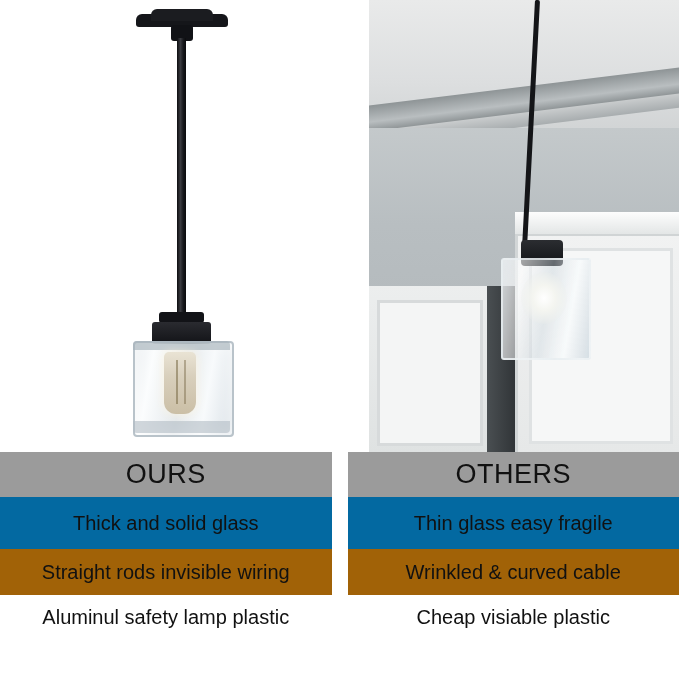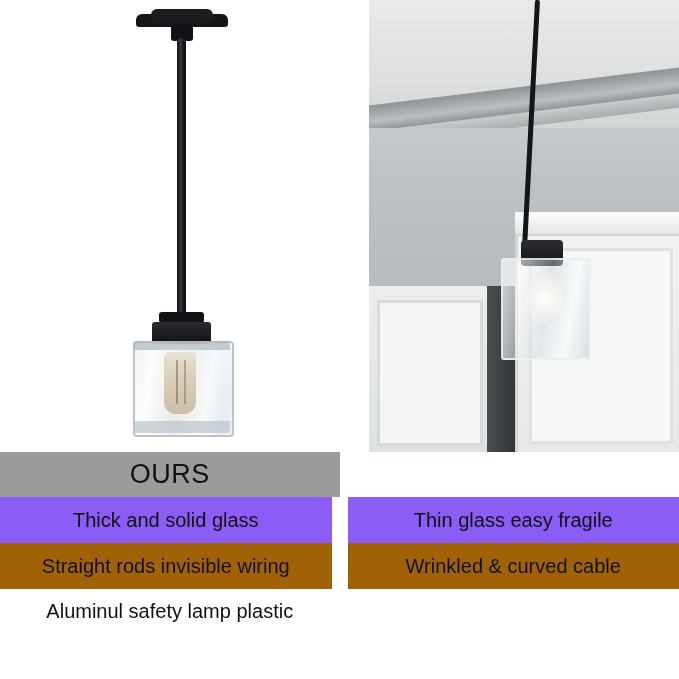--- a/index.html
+++ b/index.html
@@ -312,23 +312,23 @@
     text-align: center;
     color: #111111;
   }
   .row-head .cell {
     height: 45px;
     font-size: 27px;
     background: #9b9b9b;
     letter-spacing: 0.5px;
   }
   .row-a .cell {
-    height: 46px;
+    height: 52px;
     font-size: 20px;
-    background: #8b5cf6;
+    background: #0369a1;
   }
   .row-b .cell {
     height: 46px;
     font-size: 20px;
     background: #a16207;
   }
   .row-c .cell {
     height: 45px;
     font-size: 20px;
     background: #ffffff;
@@ -376,32 +376,34 @@
       <div class="r-glass"></div>
       <div class="r-bulbglow"></div>
     </div>
 
   </div>
 
   <div class="table">
 
     <div class="row row-head">
       <div class="cell">OURS</div>
+      <div class="cell">OTHERS</div>
     </div>
 
     <div class="row row-a">
       <div class="cell">Thick and solid glass</div>
       <div class="cell">Thin glass easy fragile</div>
     </div>
 
     <div class="row row-b">
       <div class="cell">Straight rods invisible wiring</div>
       <div class="cell">Wrinkled &amp; curved cable</div>
     </div>
 
     <div class="row row-c">
       <div class="cell">Aluminul safety lamp plastic</div>
+      <div class="cell">Cheap visiable plastic</div>
     </div>
 
 
   </div>
 
 </div>
 
 </body></html>

